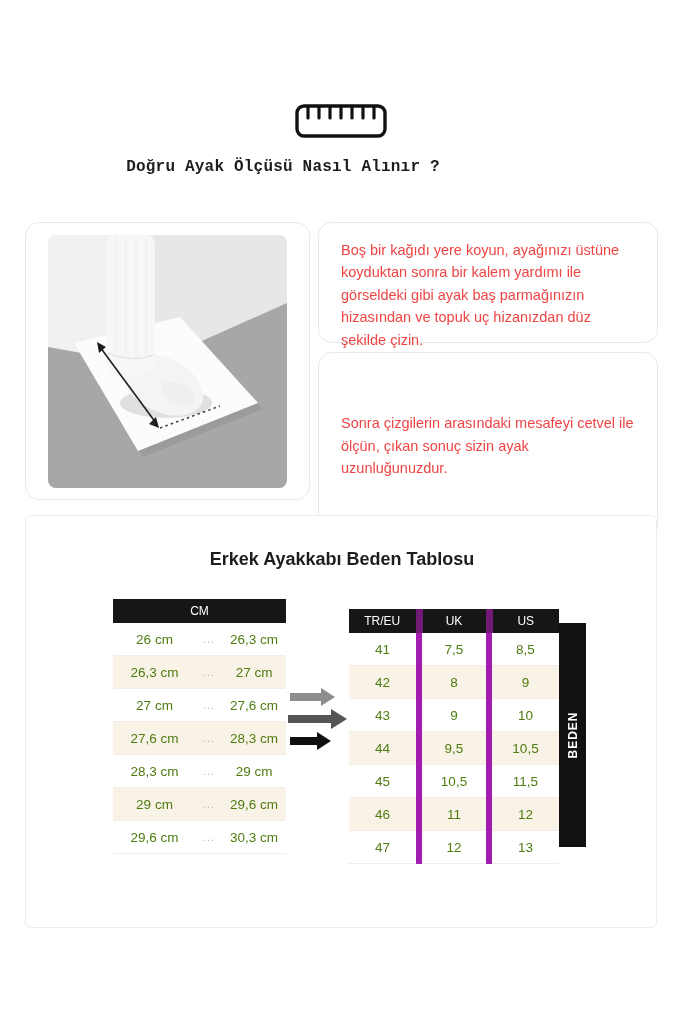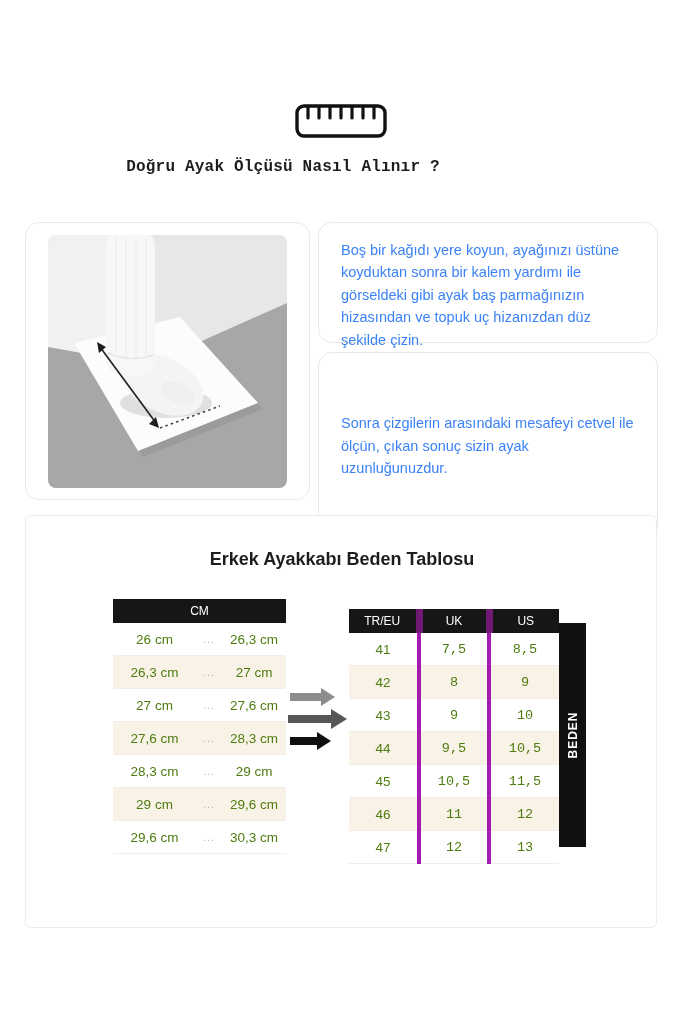--- a/index.html
+++ b/index.html
@@ -10,37 +10,37 @@
   .main-title { position:absolute; top:158px; left:0; width:566px; text-align:center;
                 font-size:16px; font-weight:700; color:#1d1d1d; letter-spacing:.2px;font-family:Liberation Mono, monospace; }
 
   .card { position:absolute; background:#fff; border:1px solid #e9e9e9; border-radius:14px; box-sizing:border-box; }
   .photo-card { left:25px; top:222px; width:285px; height:278px; padding:12px 22px; }
   .photo-frame { width:239px; height:253px; border-radius:8px; overflow:hidden; background:#ebecee; }
 
   .step-card { left:318px; width:340px; padding:16px 22px; display:flex; }
   .step1 { top:222px; height:121px; align-items:flex-start; }
   .step2 { top:352px; height:188px; align-items:center; }
-  .step-text { font-size:14.5px; line-height:1.55; color:#3b82f6; }
+  .step-text { font-size:14.5px; line-height:1.55; color:#ef4444; }
 
   .size-card { left:25px; top:515px; width:632px; height:413px; border-radius:6px; border:1px solid #ececec; }
   .size-title { position:absolute; top:33px; left:0; width:632px; text-align:center;
                 font-size:18px; font-weight:700; color:#1d1d1d; }
 
   table.tbl { border-collapse:collapse; table-layout:fixed; position:absolute; }
   .tbl th { background:#161616; color:#ffffff; font-size:12px; font-weight:400; height:24px; padding:0; }
   .tbl td { height:32px; text-align:center; vertical-align:middle; font-size:13.5px; color:#4d7c0f; padding:0; }
   .tbl tbody tr { background:#ffffff; border-bottom:1px solid #f2eee7; }
   .tbl tbody tr:nth-child(even) { background:#f9f2e7; }
 
   .cm-table { left:87px; top:83px; width:173px; }
   .cm-table td.c-sep { font-size:10px; color:#b3b3b3; letter-spacing:1px; }
 
   .sz-table { left:323px; top:93px; width:210px; }
-  .sz-table td + td { border-left:4px solid #a21caf;font-family:Liberation Mono, monospace; }
+  .sz-table td + td { border-left:6px solid #a21caf; }
   .sz-table th + th { border-left:7px solid #701a75; }
 
   .beden-bar { position:absolute; left:533px; top:107px; width:27px; height:224px; background:#111111;
                display:flex; align-items:center; justify-content:center; }
   .beden-bar span { transform:rotate(-90deg); color:#ffffff; font-size:12px; font-weight:700;
                     letter-spacing:1px; white-space:nowrap; }
 
   .arrows-wrap { position:absolute; left:262px; top:172px; }
 </style>
 </head>

